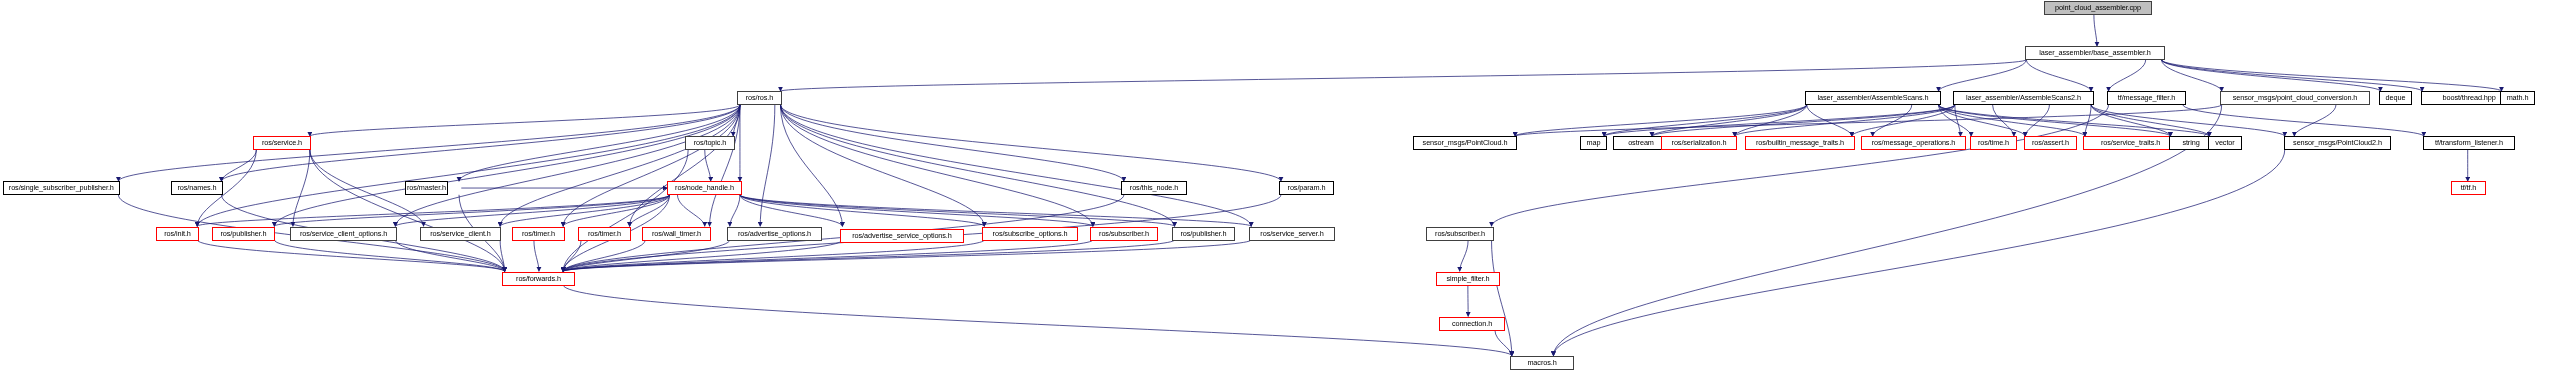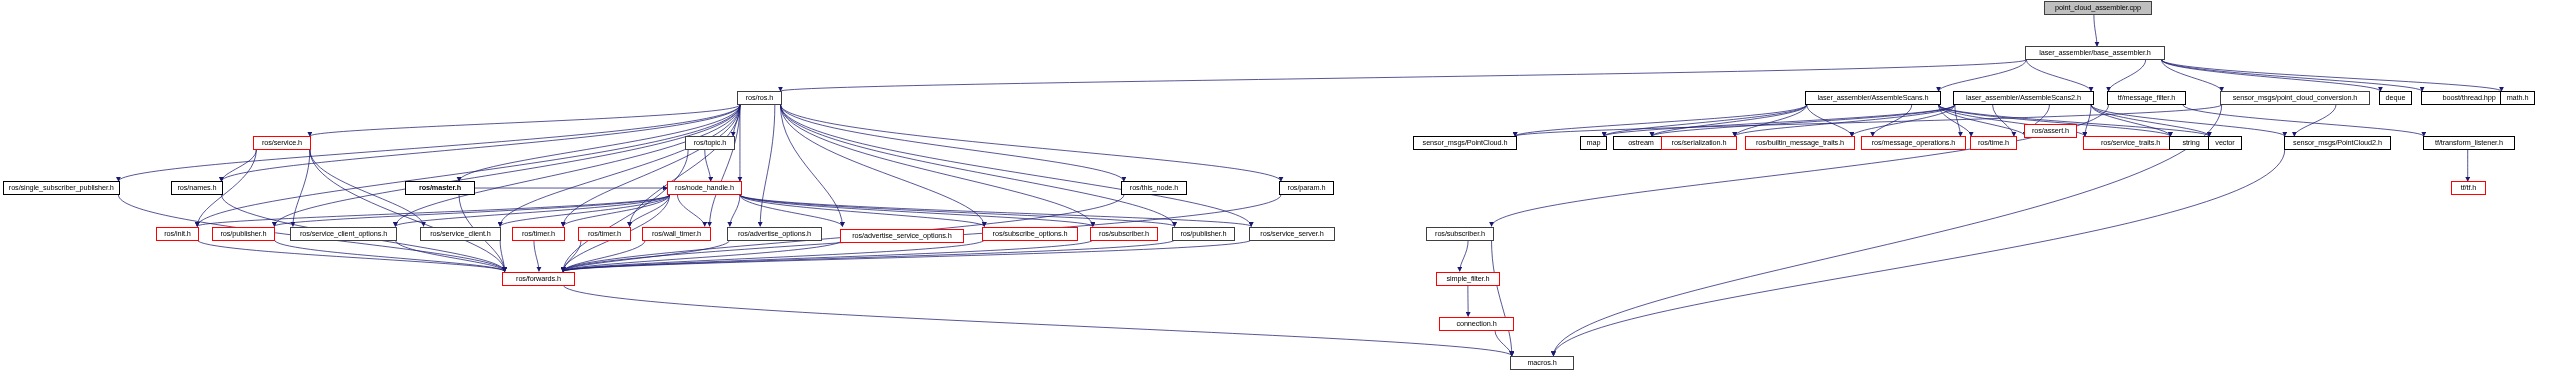--- a/index.html
+++ b/index.html
@@ -213,21 +213,21 @@
       </div>
       <div class="node red" style="left: 1745px; top: 136px; width: 110px;">
         <span>ros/builtin_message_traits.h</span>
       </div>
       <div class="node red" style="left: 1861px; top: 136px; width: 105px;">
         <span>ros/message_operations.h</span>
       </div>
       <div class="node red" style="left: 1970px; top: 136px; width: 47px;">
         <span>ros/time.h</span>
       </div>
-      <div class="node red" style="left: 2024px; top: 124px; width: 53px;">
+      <div class="node red" style="left: 2024px; top: 136px; width: 53px;">
         <span>ros/assert.h</span>
       </div>
       <div class="node red" style="left: 2083px; top: 136px; width: 95px;">
         <span>ros/service_traits.h</span>
       </div>
       <div class="node" style="left: 2169px; top: 136px; width: 44px;">
         <span>string</span>
       </div>
       <div class="node" style="left: 2208px; top: 136px; width: 34px;">
         <span>vector</span>
@@ -246,21 +246,21 @@
       </div>
       <div class="node red" style="left: 253px; top: 136px; width: 58px;">
         <span>ros/service.h</span>
       </div>
       <div class="node" style="left: 2.8px; top: 181px; width: 117px;">
         <span>ros/single_subscriber_publisher.h</span>
       </div>
       <div class="node" style="left: 171px; top: 181px; width: 52px;">
         <span>ros/names.h</span>
       </div>
-      <div class="node" style="left: 405px; top: 181px; width: 70px; font-weight: bold;">
+      <div class="node" style="left: 405px; top: 181px; width: 43px;">
         <span>ros/master.h</span>
       </div>
       <div class="node red" style="left: 667px; top: 181px; width: 75px;">
         <span>ros/node_handle.h</span>
       </div>
       <div class="node" style="left: 1121px; top: 181px; width: 66px;">
         <span>ros/this_node.h</span>
       </div>
       <div class="node" style="left: 1279px; top: 181px; width: 55px;">
         <span>ros/param.h</span>
@@ -306,21 +306,21 @@
       </div>
       <div class="node thick" style="left: 1426px; top: 227px; width: 68px;">
         <span>ros/subscriber.h</span>
       </div>
       <div class="node red" style="left: 502px; top: 272px; width: 73px;">
         <span>ros/forwards.h</span>
       </div>
       <div class="node red" style="left: 1436px; top: 272px; width: 64px;">
         <span>simple_filter.h</span>
       </div>
-      <div class="node red" style="left: 1439px; top: 317px; width: 75px;">
+      <div class="node red" style="left: 1439px; top: 317px; width: 66px;">
         <span>connection.h</span>
       </div>
       <div class="node thick" style="left: 1510px; top: 356px; width: 64px;">
         <span>macros.h</span>
       </div>
     </div>
 </div>
 
 
 </body></html>

